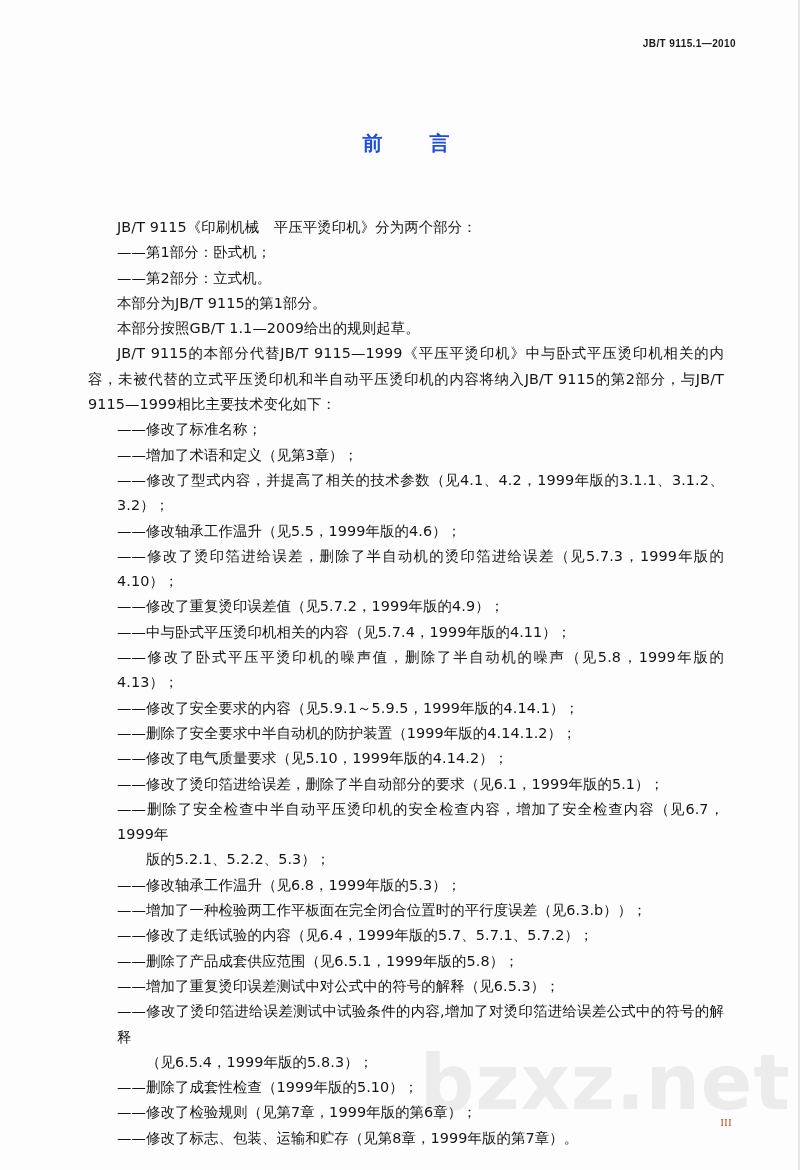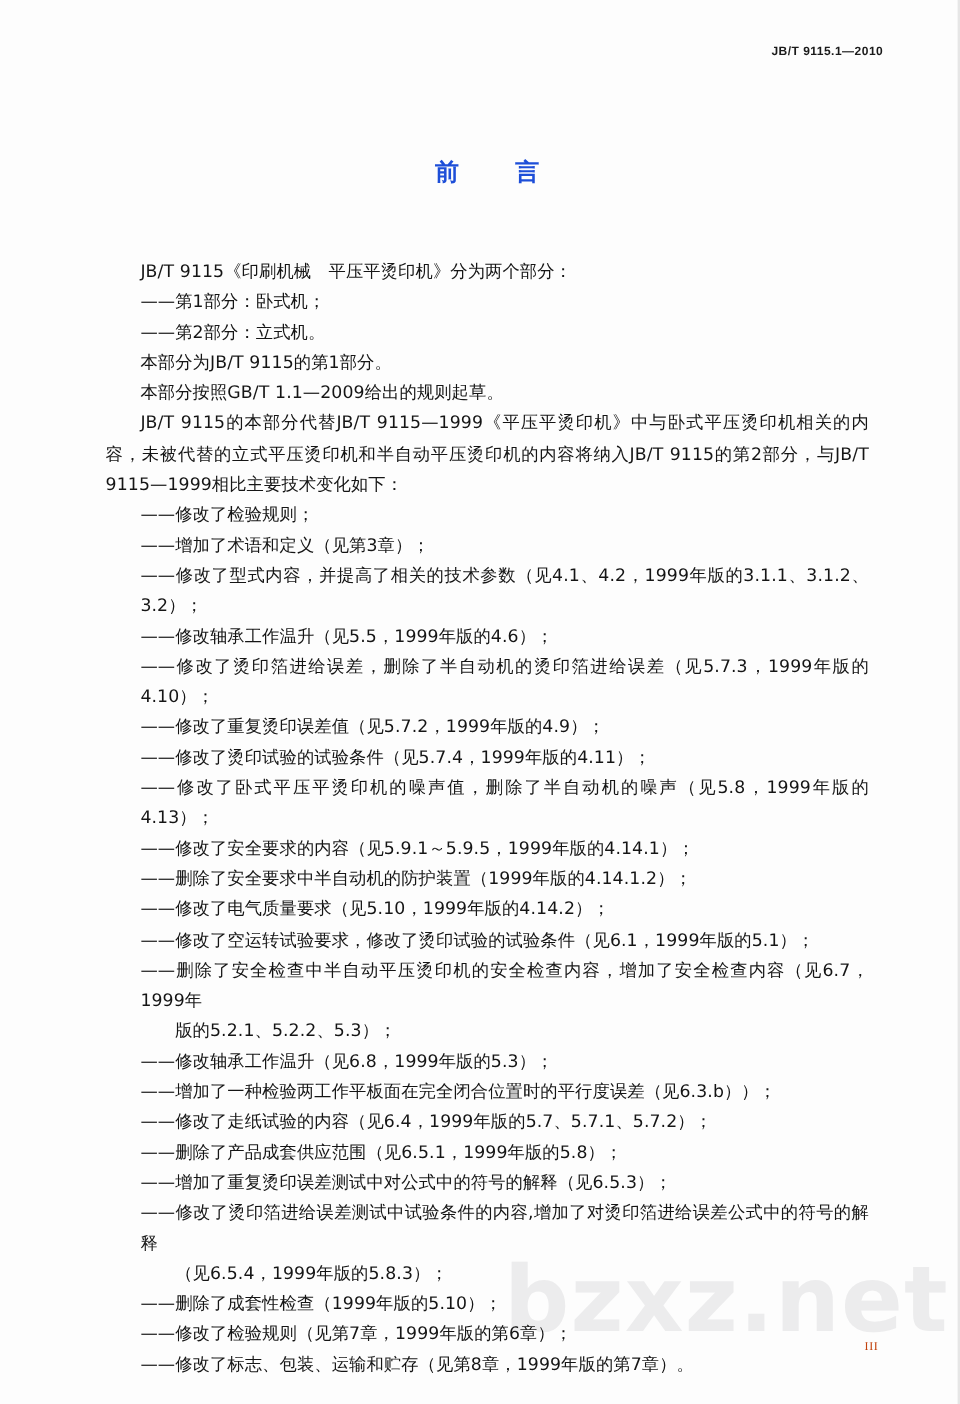--- a/index.html
+++ b/index.html
@@ -123,32 +123,32 @@
     <div>
       <p class="para indent">JB/T 9115《印刷机械　平压平烫印机》分为两个部分：</p>
       <p class="para indent">——第1部分：卧式机；</p>
       <p class="para indent">——第2部分：立式机。</p>
       <p class="para indent">本部分为JB/T 9115的第1部分。</p>
       <p class="para indent">本部分按照GB/T 1.1—2009给出的规则起草。</p>
       <p class="para indent">JB/T 9115的本部分代替JB/T 9115—1999《平压平烫印机》中与卧式平压烫印机相关的内容，未被代替的立式平压烫印机和半自动平压烫印机的内容将纳入JB/T 9115的第2部分，与JB/T 9115—1999相比主要技术变化如下：</p>
     </div>
 
     <div>
-      <p class="dash-item"><span>——修改了检验规则；</span></p>
+      <p class="dash-item"><span>——修改了标准名称；</span></p>
       <p class="dash-item"><span>——增加了术语和定义（见第3章）；</span></p>
       <p class="dash-item"><span>——修改了型式内容，并提高了相关的技术参数（见4.1、4.2，1999年版的3.1.1、3.1.2、3.2）；</span></p>
       <p class="dash-item"><span>——修改轴承工作温升（见5.5，1999年版的4.6）；</span></p>
       <p class="dash-item"><span>——修改了烫印箔进给误差，删除了半自动机的烫印箔进给误差（见5.7.3，1999年版的4.10）；</span></p>
       <p class="dash-item"><span>——修改了重复烫印误差值（见5.7.2，1999年版的4.9）；</span></p>
-      <p class="dash-item"><span>——修改了烫印试验的试验条件（见5.7.4，1999年版的4.11）；</span></p>
+      <p class="dash-item"><span>——中与卧式平压烫印机相关的内容（见5.7.4，1999年版的4.11）；</span></p>
       <p class="dash-item"><span>——修改了卧式平压平烫印机的噪声值，删除了半自动机的噪声（见5.8，1999年版的4.13）；</span></p>
       <p class="dash-item"><span>——修改了安全要求的内容（见5.9.1～5.9.5，1999年版的4.14.1）；</span></p>
       <p class="dash-item"><span>——删除了安全要求中半自动机的防护装置（1999年版的4.14.1.2）；</span></p>
       <p class="dash-item"><span>——修改了电气质量要求（见5.10，1999年版的4.14.2）；</span></p>
-      <p class="dash-item"><span>——修改了空运转试验要求，修改了烫印试验的试验条件（见6.1，1999年版的5.1）；</span></p>
+      <p class="dash-item"><span>——修改了烫印箔进给误差，删除了半自动部分的要求（见6.1，1999年版的5.1）；</span></p>
       <p class="dash-item"><span>——删除了安全检查中半自动平压烫印机的安全检查内容，增加了安全检查内容（见6.7，1999年</span><span class="wrap2">版的5.2.1、5.2.2、5.3）；</span></p>
       <p class="dash-item"><span>——修改轴承工作温升（见6.8，1999年版的5.3）；</span></p>
       <p class="dash-item"><span>——增加了一种检验两工作平板面在完全闭合位置时的平行度误差（见6.3.b））；</span></p>
       <p class="dash-item"><span>——修改了走纸试验的内容（见6.4，1999年版的5.7、5.7.1、5.7.2）；</span></p>
       <p class="dash-item"><span>——删除了产品成套供应范围（见6.5.1，1999年版的5.8）；</span></p>
       <p class="dash-item"><span>——增加了重复烫印误差测试中对公式中的符号的解释（见6.5.3）；</span></p>
       <p class="dash-item"><span>——修改了烫印箔进给误差测试中试验条件的内容,增加了对烫印箔进给误差公式中的符号的解释</span><span class="wrap2">（见6.5.4，1999年版的5.8.3）；</span></p>
       <p class="dash-item"><span>——删除了成套性检查（1999年版的5.10）；</span></p>
       <p class="dash-item"><span>——修改了检验规则（见第7章，1999年版的第6章）；</span></p>
       <p class="dash-item"><span>——修改了标志、包装、运输和贮存（见第8章，1999年版的第7章）。</span></p>

